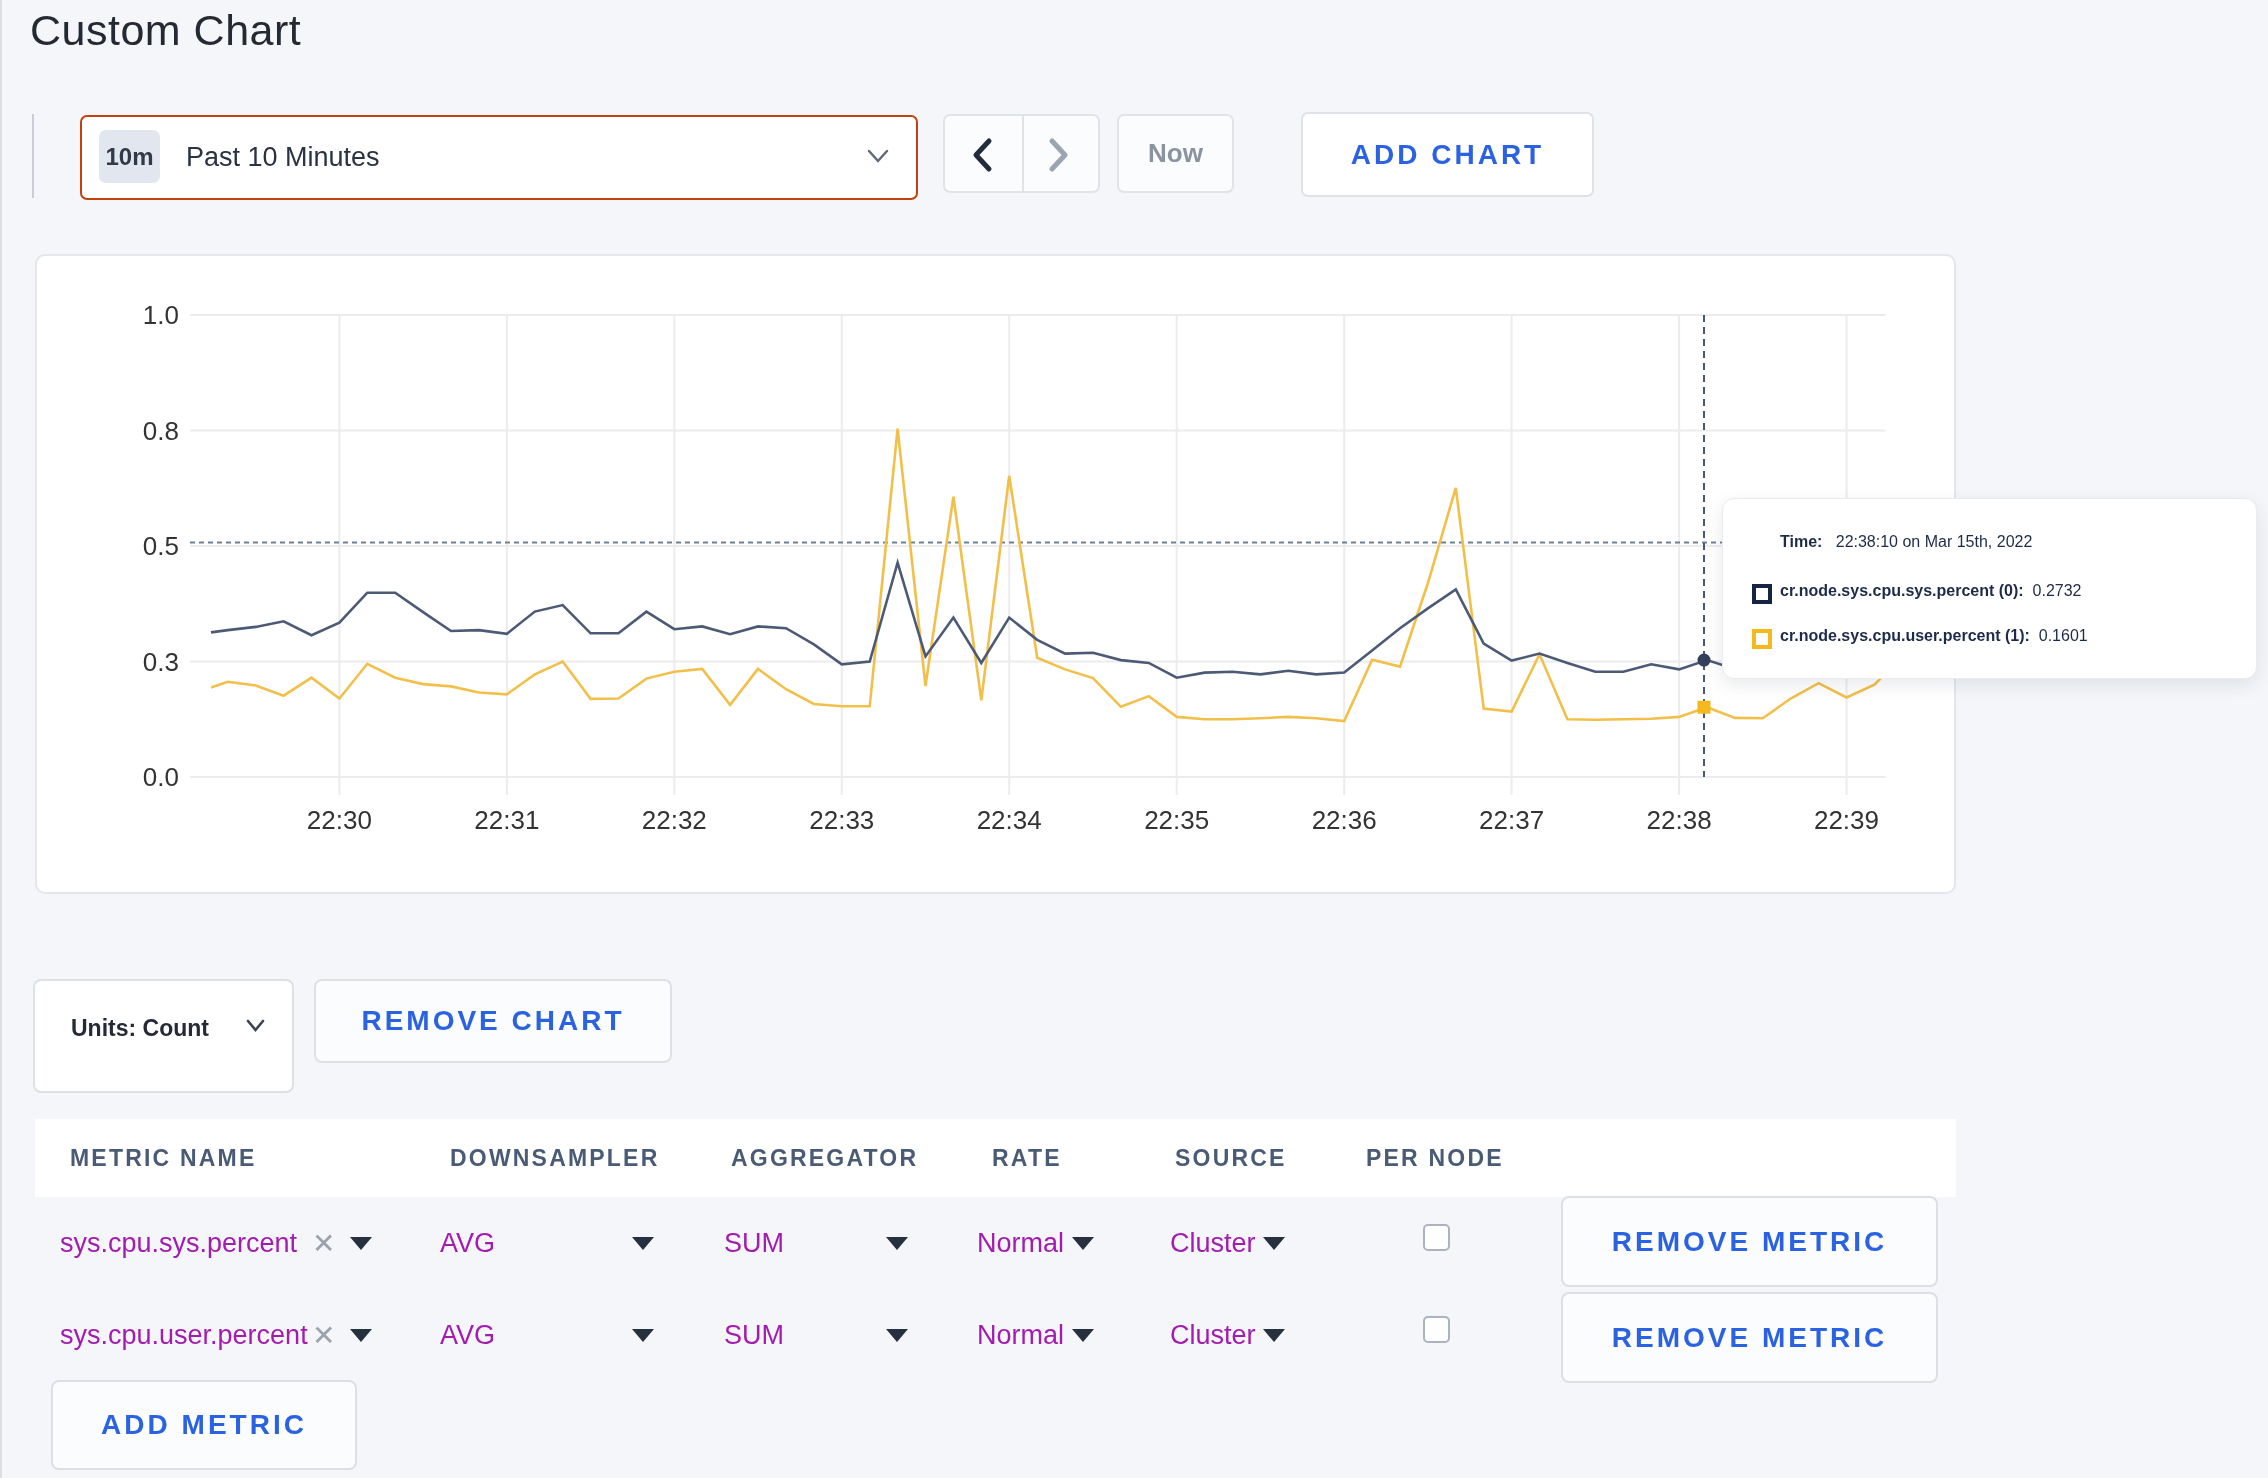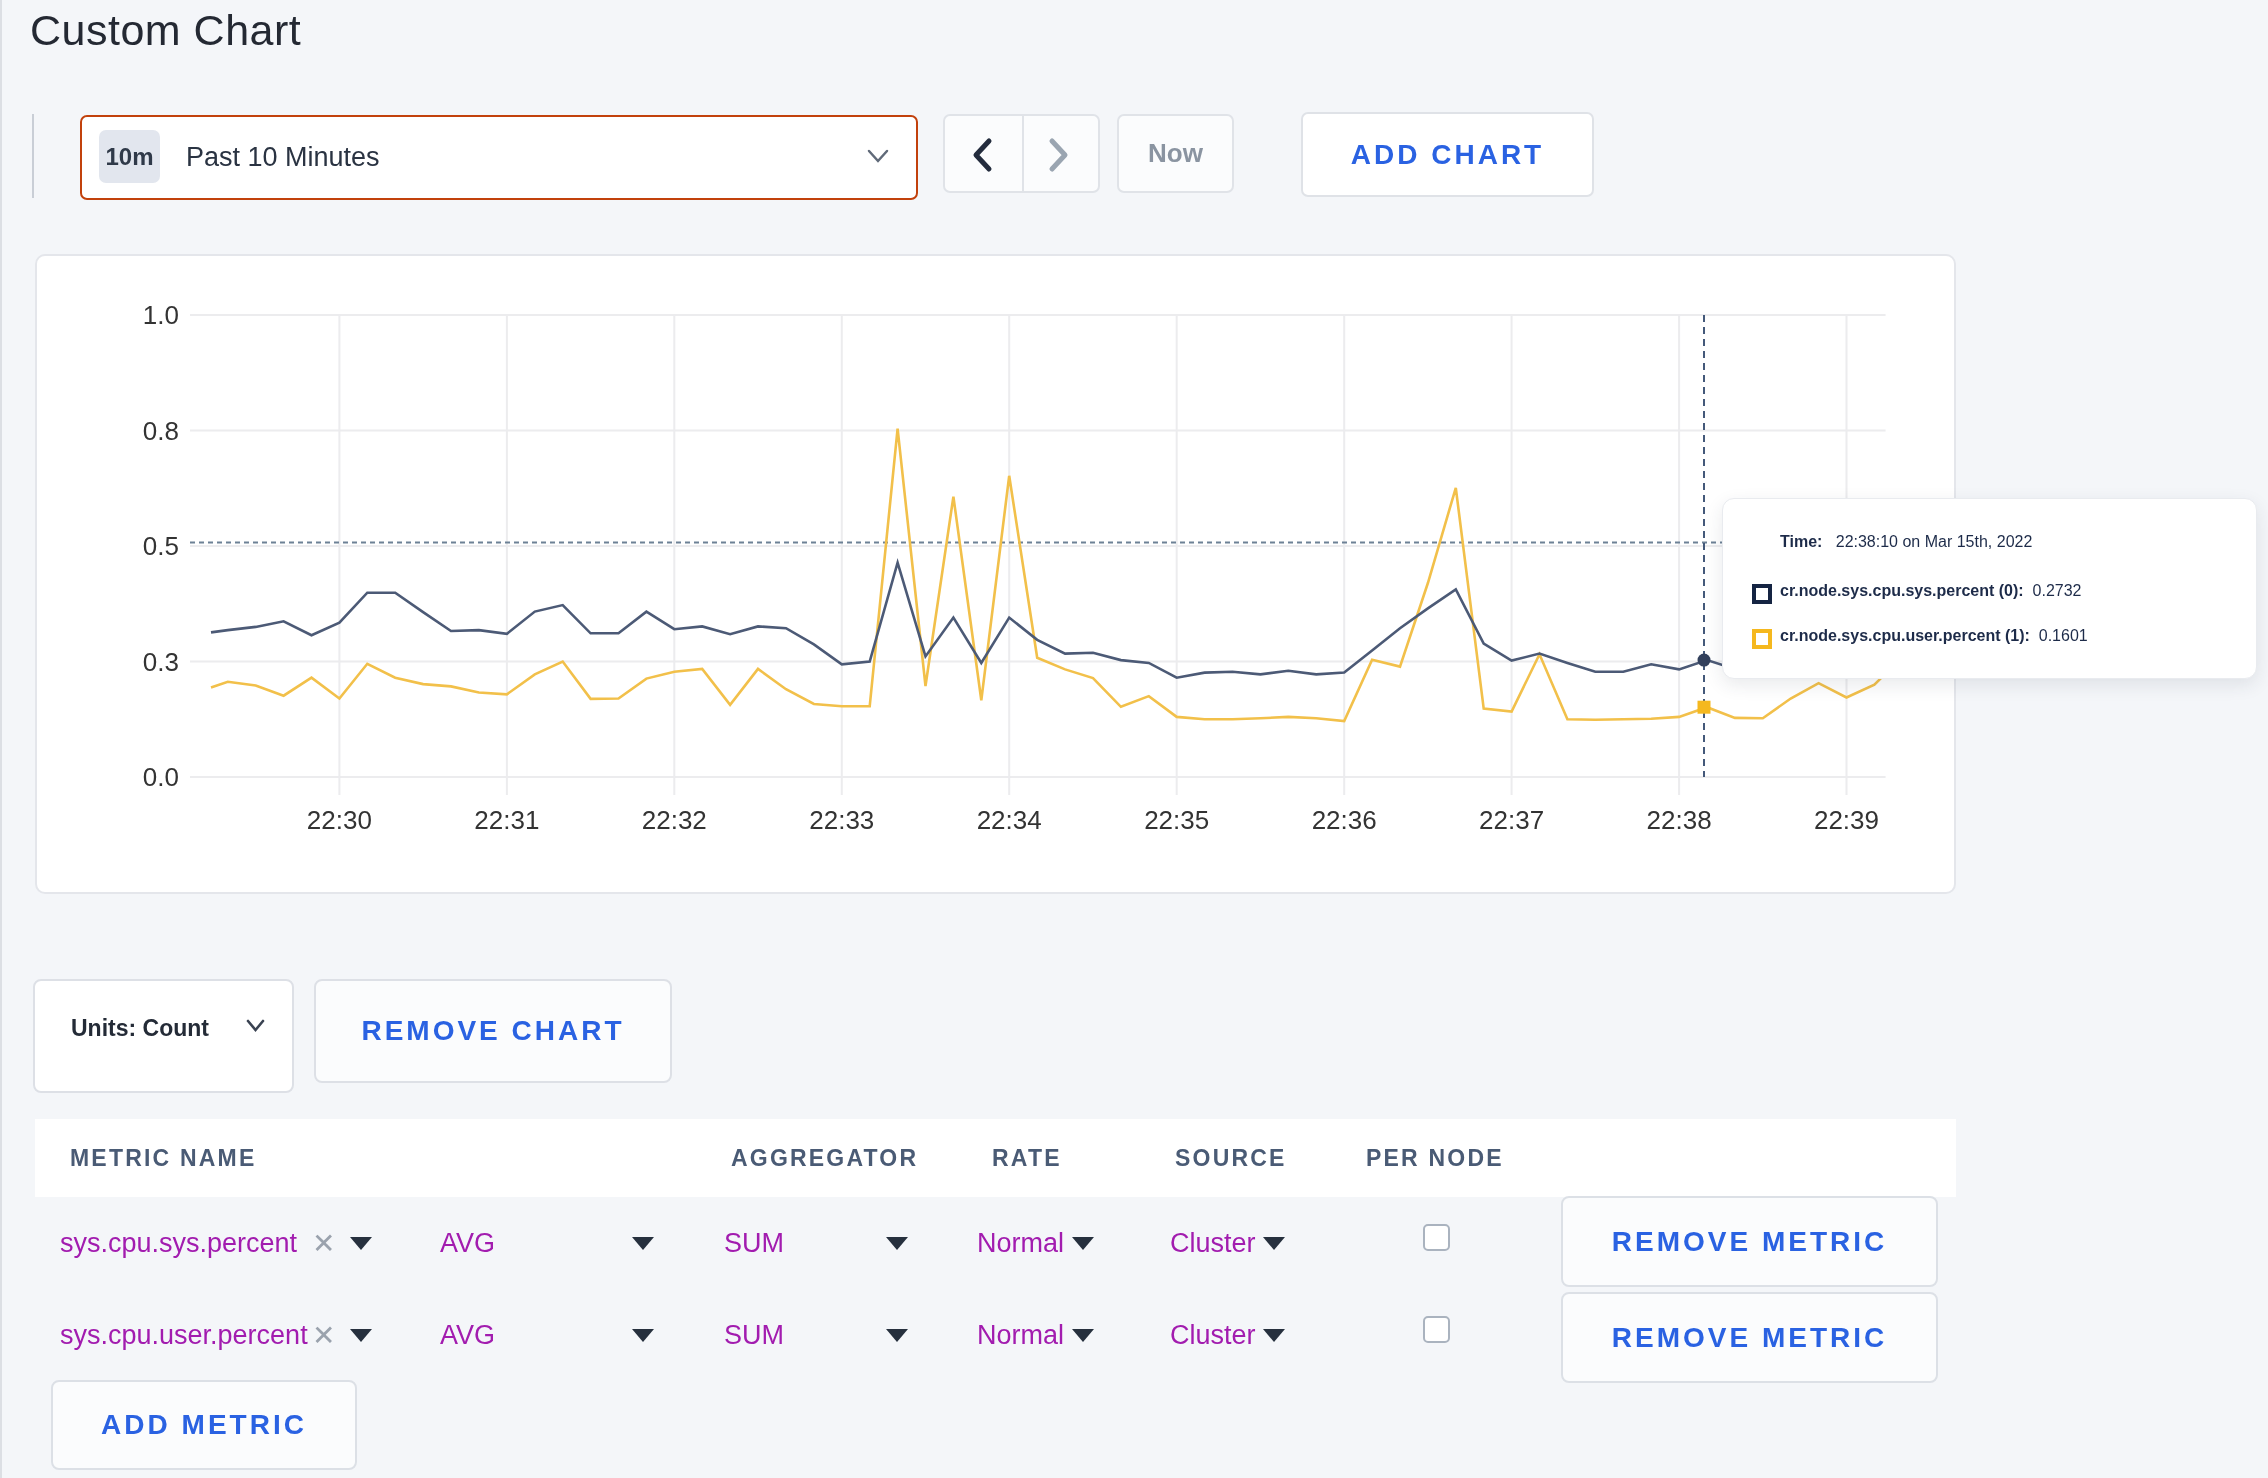--- a/index.html
+++ b/index.html
@@ -33,21 +33,21 @@
 .navgroup .mid { position:absolute; left:77px; top:0; width:2px; height:75px; background:#e0e3e8; }
 .nowbtn { position:absolute; left:1115px; top:114px; width:117px; height:79px; background:#fbfcfd; border:2px solid #e0e3e8; border-radius:7px;
   display:flex; align-items:center; justify-content:center; font-size:26px; color:#8a94a1; font-weight:600;}
 .addchart { position:absolute; left:1299px; top:112px; width:293px; height:85px; background:#fff; border:2px solid #dfe2e7; border-radius:7px;
   display:flex; align-items:center; justify-content:center; font-size:28px; color:#2a62e2; letter-spacing:3px; font-weight:bold;}
 
 .card { position:absolute; left:33px; top:254px; width:1921px; height:640px; background:#fff; border:2px solid #e4e6eb; border-radius:10px; }
 
 .unitsbtn { position:absolute; left:31px; top:979px; width:261px; height:114px; background:#fff; border:2px solid #dde0e6; border-radius:8px; }
 .unitsbtn .lbl { position:absolute; left:36px; top:0; height:94px; display:flex; align-items:center; font-size:23px; font-weight:bold; color:#242b37; }
-.removechart { position:absolute; left:312px; top:979px; width:358px; height:104px; background:#fbfcfd; border:2px solid #dde0e6; border-radius:8px;
+.removechart { position:absolute; left:312px; top:979px; width:358px; height:84px; background:#fbfcfd; border:2px solid #dde0e6; border-radius:8px;
   display:flex; align-items:center; justify-content:center; font-size:28px; color:#2a62e2; letter-spacing:3px; font-weight:bold;}
 
 .thead { position:absolute; left:33px; top:1119px; width:1921px; height:78px; background:#fff; }
 .th { position:absolute; top:0; height:78px; display:flex; align-items:center; font-size:23px; font-weight:bold; color:#4a5b75; letter-spacing:2.2px; }
 .cell { position:absolute; font-size:27px; color:#a21caf; }
 .tri { display:inline-block; width:0; height:0; border-left:11.5px solid transparent; border-right:11.5px solid transparent; border-top:13px solid #26303e; vertical-align:2px; }
 .xmark { position:absolute; color:#9aa2ad; font-size:28px; }
 .checkbox { position:absolute; width:27px; height:27px; border:2px solid #aab3bf; border-radius:5px; background:#fff; }
 .rmbtn { position:absolute; left:1559px; width:377px; height:91px; background:#fbfcfd; border:2px solid #dce0e6; border-radius:8px;
   display:flex; align-items:center; justify-content:center; font-size:28px; color:#2a62e2; letter-spacing:3px; font-weight:bold;}
@@ -139,20 +139,21 @@
 <div class="unitsbtn">
   <div class="lbl">Units: Count</div>
   <svg style="position:absolute;left:211px;top:37px" width="19" height="15" viewBox="0 0 19 15">
       <path d="M2 3 L9.5 12 L17 3" fill="none" stroke="#3a4352" stroke-width="2.6" stroke-linecap="round"></path>
     </svg>
 </div>
 <div class="removechart">REMOVE CHART</div>
 
 <div class="thead">
   <div class="th" style="left:35px">METRIC NAME</div>
+  <div class="th" style="left:415px">DOWNSAMPLER</div>
   <div class="th" style="left:696px">AGGREGATOR</div>
   <div class="th" style="left:957px">RATE</div>
   <div class="th" style="left:1140px">SOURCE</div>
   <div class="th" style="left:1331px">PER NODE</div>
 </div>
 
 <div class="cell" style="left:58px; top:1228px;">sys.cpu.sys.percent</div>
 <div class="xmark" style="left:310px; top:1227px;">✕</div>
 <div class="cell" style="left:348px; top:1228px;"><span class="tri"></span></div>
 <div class="cell" style="left:438px; top:1228px;">AVG</div>

